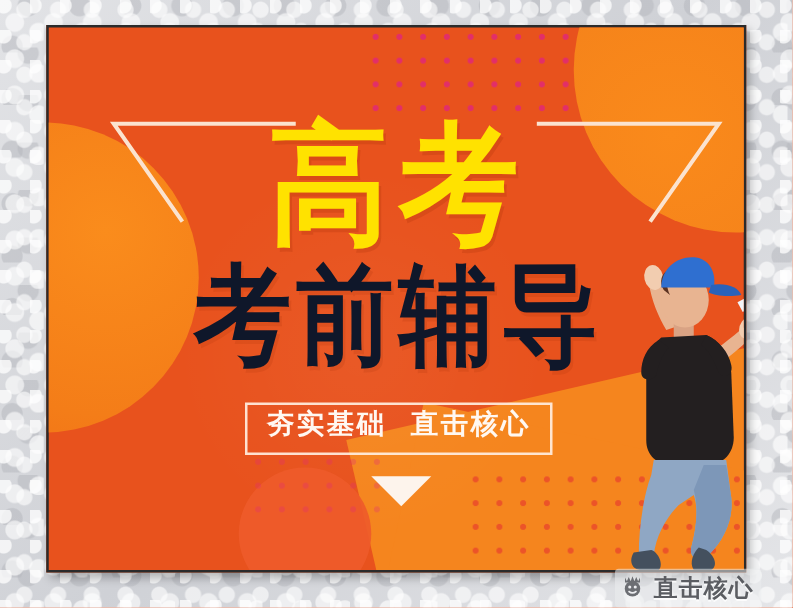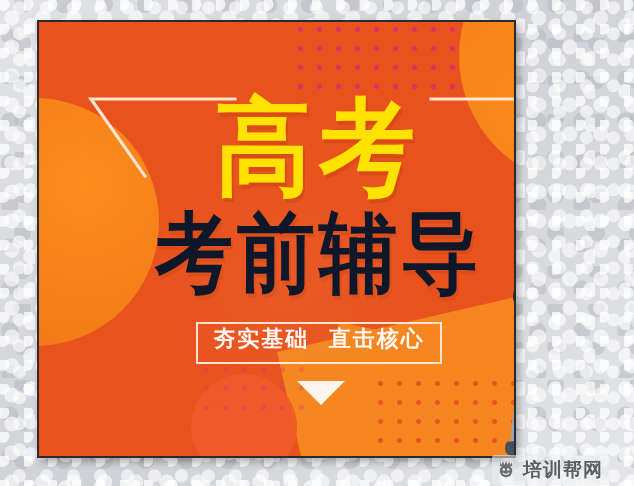--- a/index.html
+++ b/index.html
@@ -21,21 +21,21 @@
       radial-gradient(circle at 55% 12%, rgba(180,182,188,0.5) 0 8px, rgba(0,0,0,0) 9px),
       radial-gradient(circle at 22% 88%, rgba(180,182,188,0.5) 0 8px, rgba(0,0,0,0) 9px),
       linear-gradient(135deg, #e2e3e6 0%, #cfd1d6 50%, #e4e5e8 100%);
     background-size: 24px 24px, 31px 29px, 27px 26px, 35px 33px, 41px 38px, 44px 42px, 100% 100%;
   }
 
   
   #banner {
     position: absolute;
     left: 37px; top: 20px;
-    width: 479px; height: 438px;
+    width: 560px; height: 438px;
     background: #e8521d;
     overflow: hidden;
     border: 2px solid #2b2b2b;
     box-sizing: border-box;
     box-shadow: 3px 4px 7px rgba(0,0,0,0.28);
   }
   .layer { position: absolute; }
 
   
   .circle-bl {
@@ -273,16 +273,16 @@
       <svg width="22" height="22" viewBox="0 0 22 22">
         <g fill="#6c6e73">
           <path d="M4 5 L5.5 8 L7 4.5 L8.5 8 L10 4 L11.5 8 L13 4.5 L14.5 8 L16 5 L16 9 L4 9 Z"></path>
           <circle cx="10" cy="14" r="6.2"></circle>
         </g>
         <circle cx="7.8" cy="12.6" r="1.25" fill="#ebecef"></circle>
         <circle cx="12.2" cy="12.6" r="1.25" fill="#ebecef"></circle>
         <path d="M7.2 16.2 Q10 18.4 12.8 16.2" fill="none" stroke="#ebecef" stroke-width="1.3" stroke-linecap="round"></path>
       </svg>
     </span>
-    <span class="wm-text">培训帮网</span>
+    <span class="wm-text">直击核心</span>
   </div>
 
 </div>
 
 </body></html>

